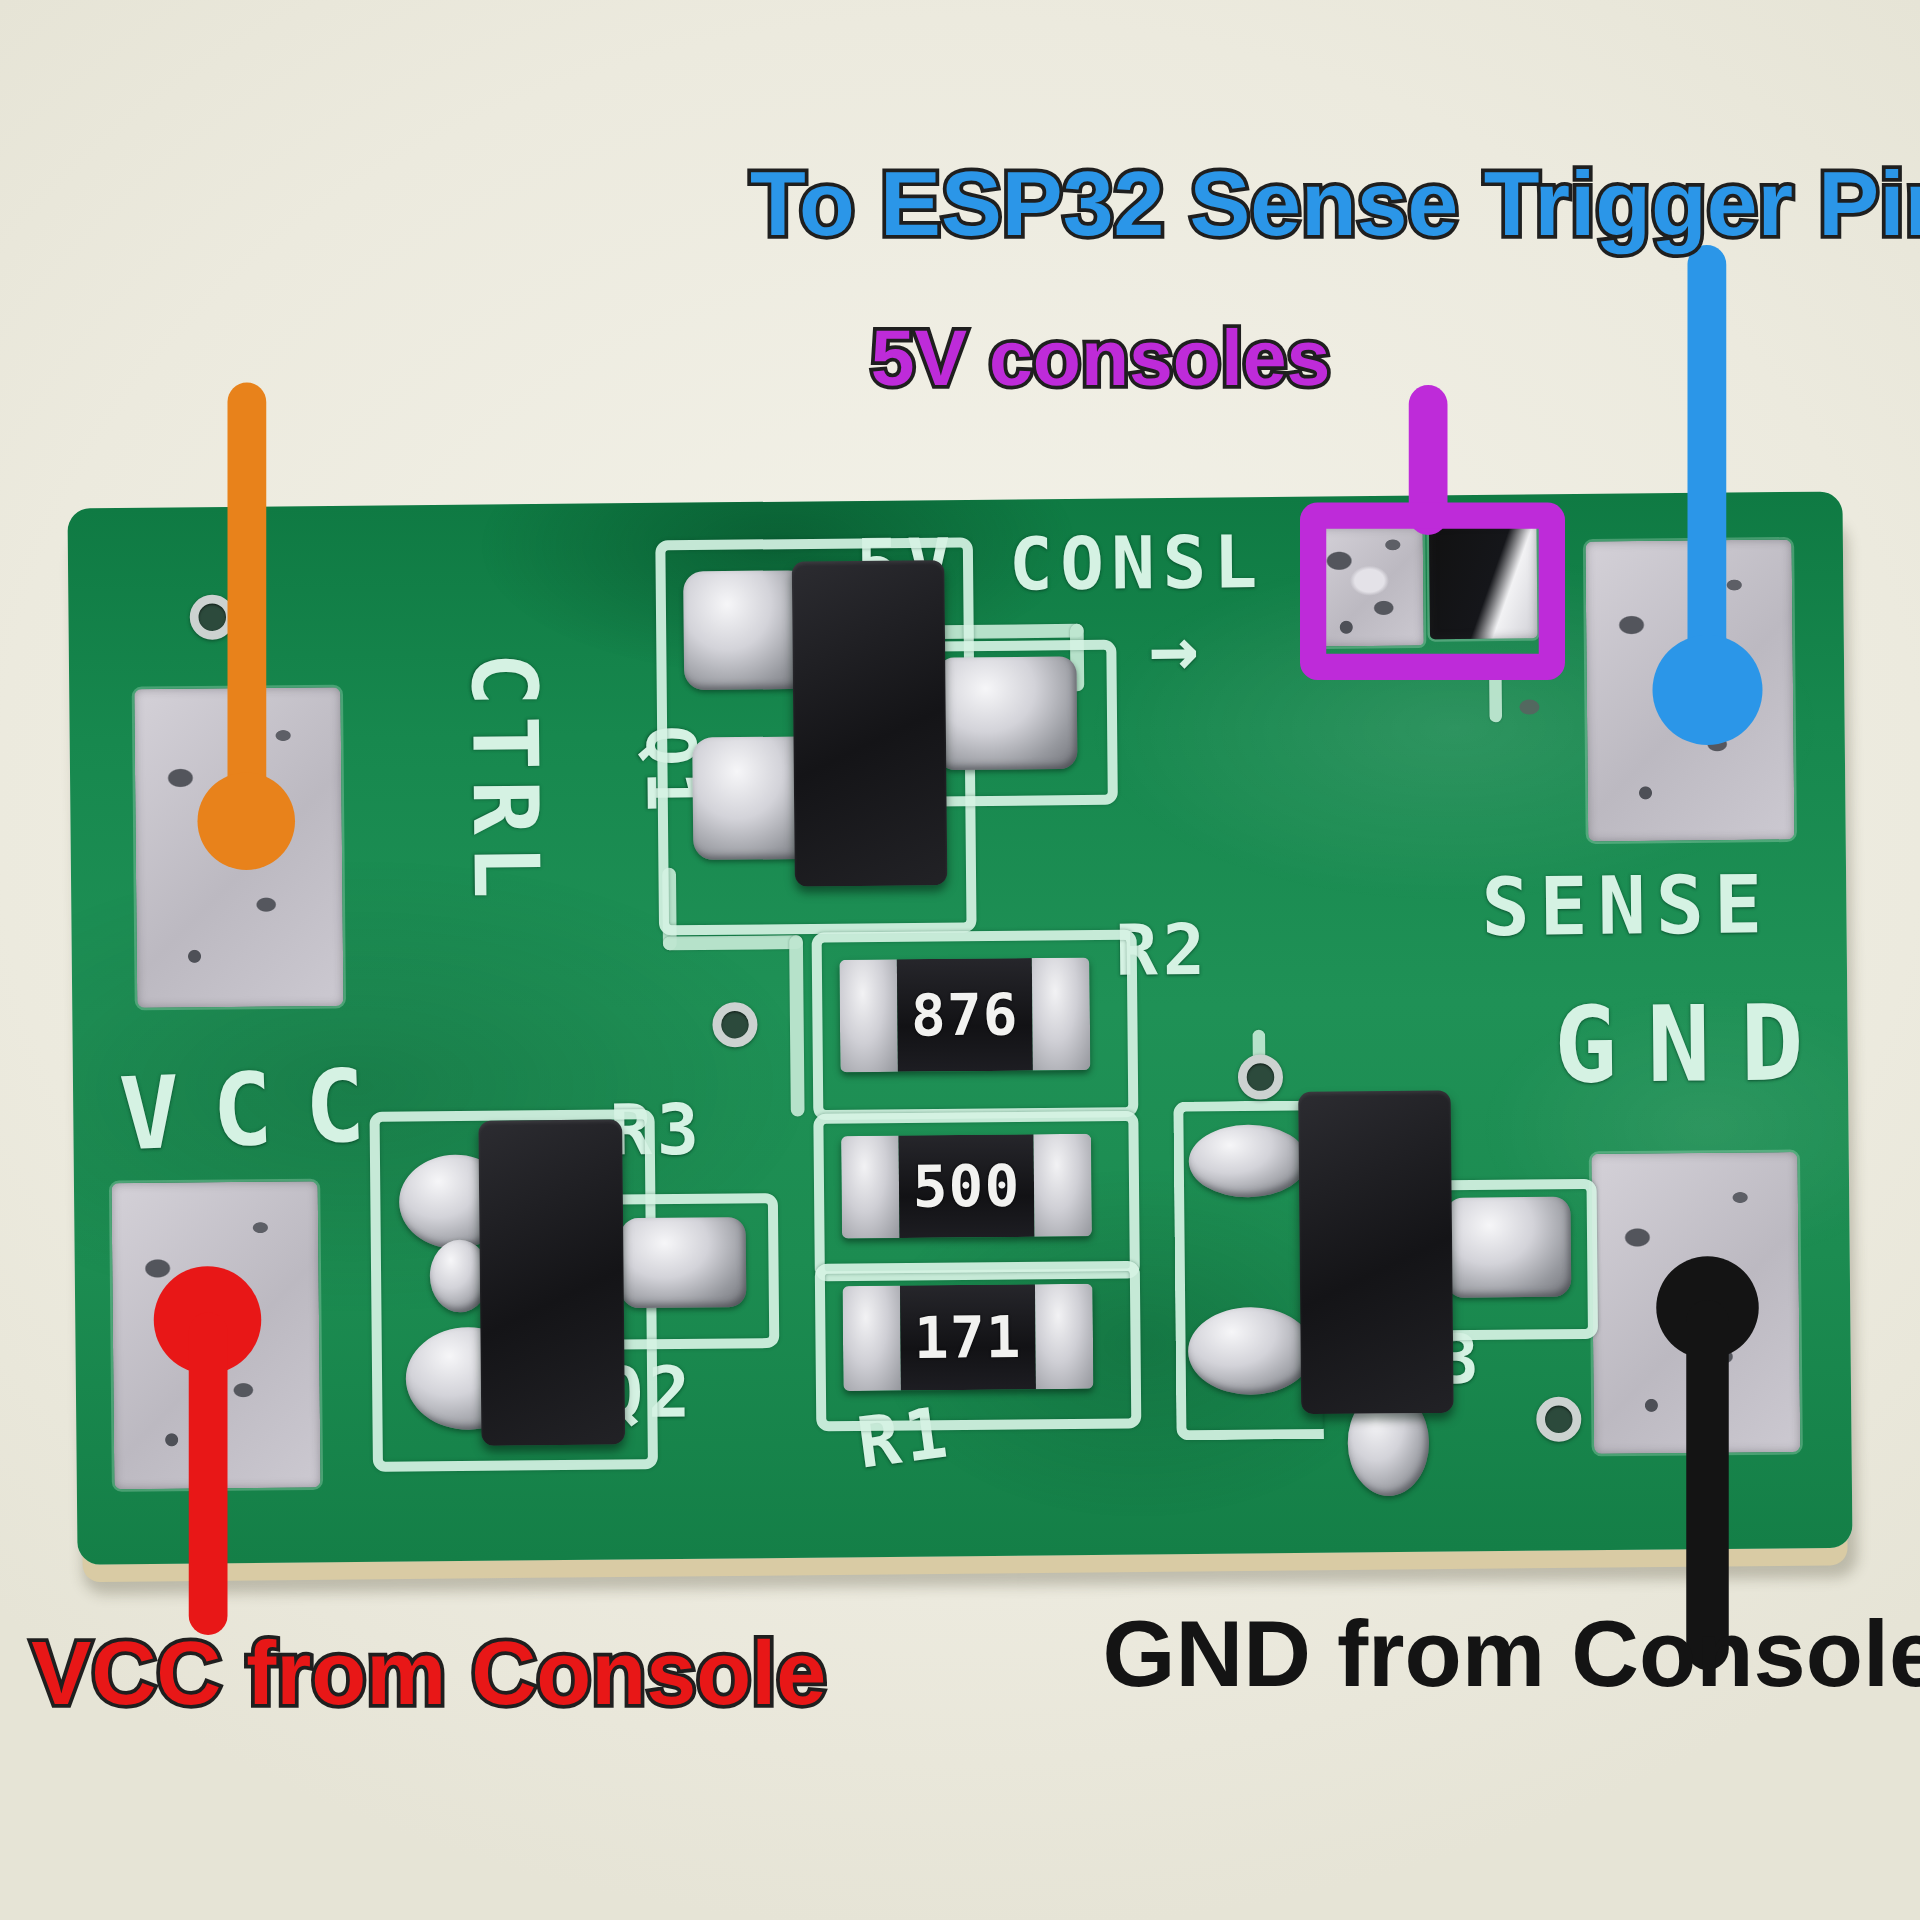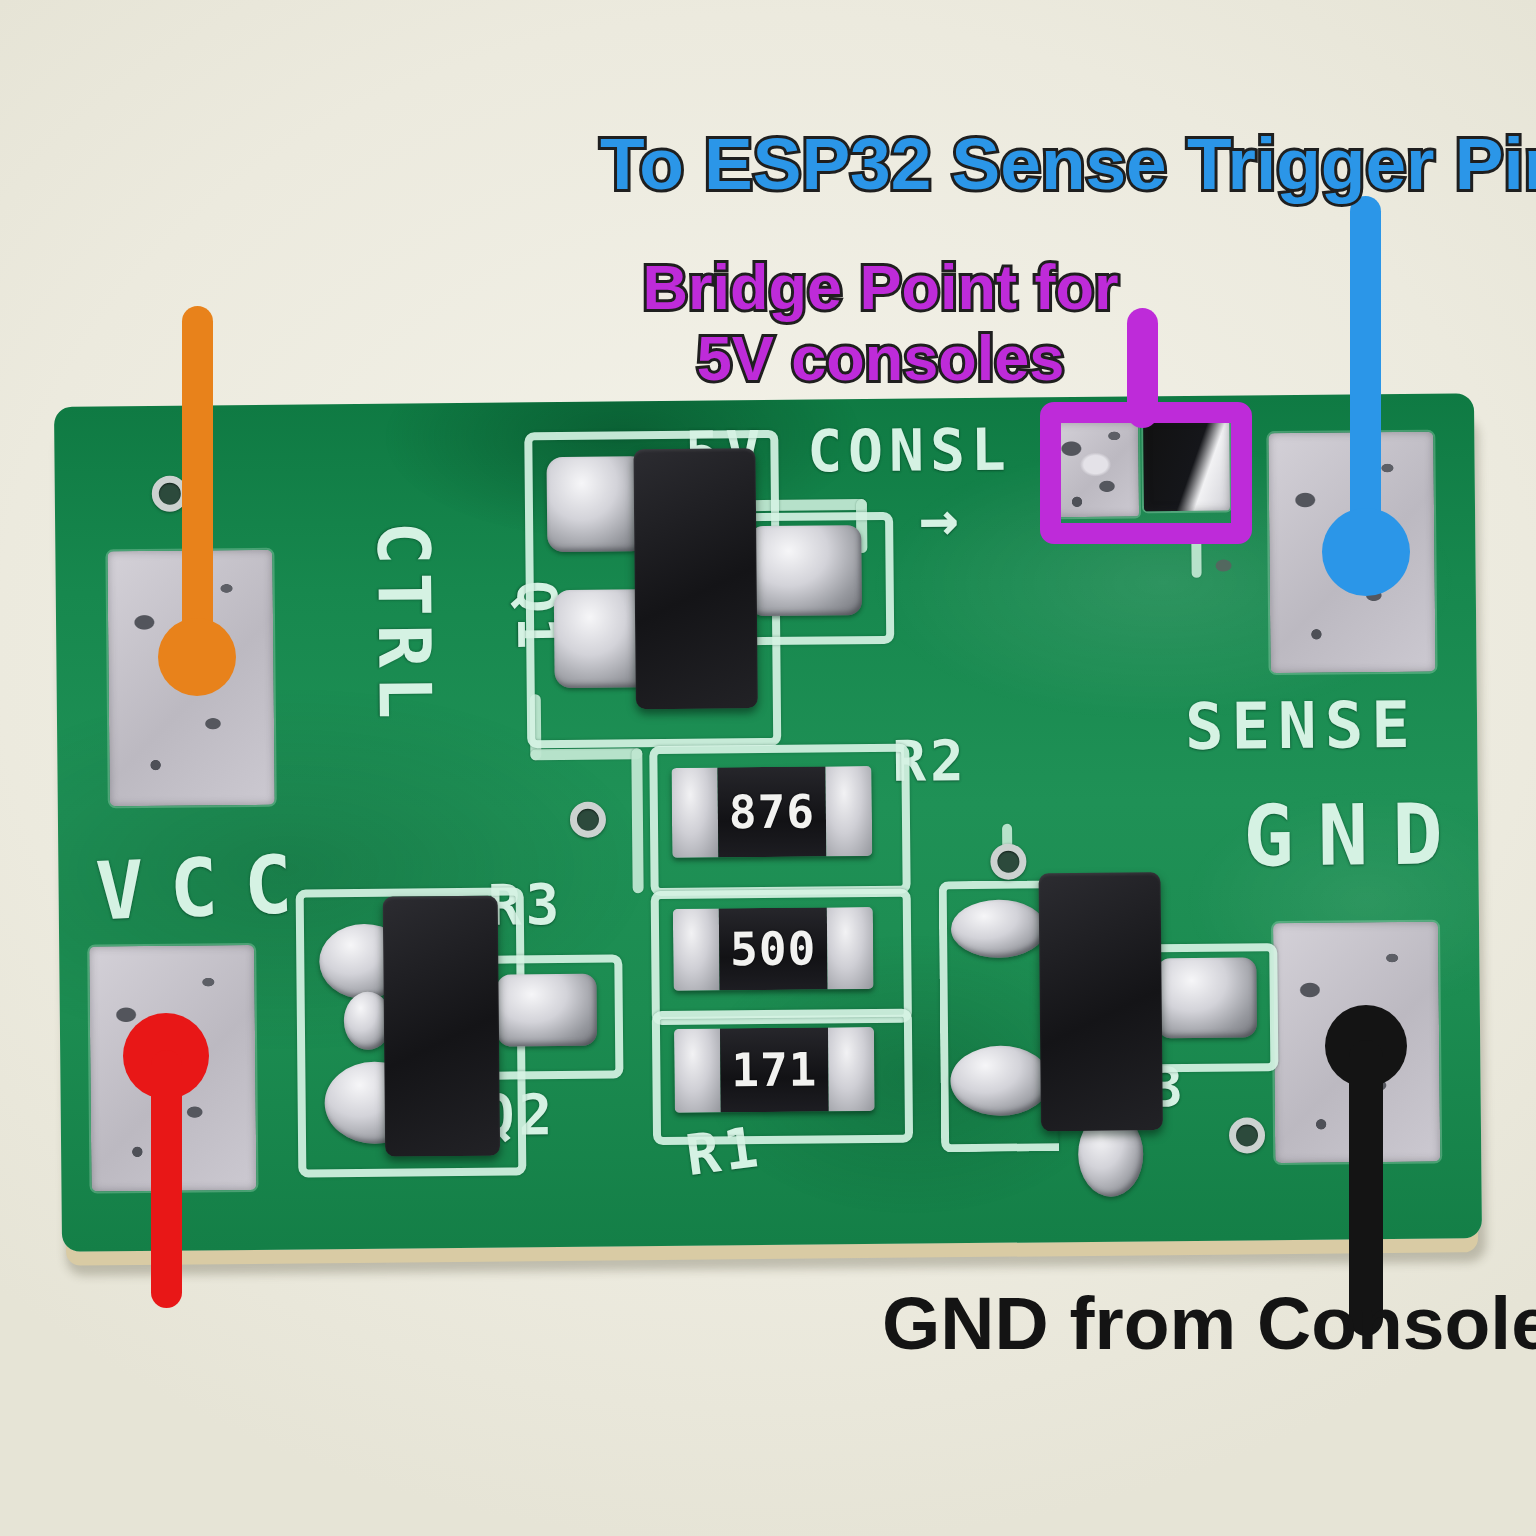--- a/index.html
+++ b/index.html
@@ -188,20 +188,20 @@
   <div class="dot" style="left:123px;top:1013px;width:86px;height:86px;background:#e81717;"></div>
   <div class="line" style="left:151px;top:1050px;width:31px;height:258px;background:#e81717;"></div>
 
   <div class="dot" style="left:1325px;top:1005px;width:82px;height:82px;background:#141414;"></div>
   <div class="line" style="left:1349px;top:1040px;width:34px;height:296px;background:#141414;"></div>
 
   <div class="ann ann-blue" style="left:600px;top:122px;width:910px;text-align:center;">To ESP32 Sense Trigger Pin</div>
 
 
   <div class="ann ann-purple" style="left:608px;top:252px;width:545px;">
-    <div>Bridge Point for</div>
     <div>5V consoles</div>
   </div>
 
+  <div class="ann ann-red" style="left:25px;top:1298px;">VCC from Console</div>
 
   <div class="ann ann-black" style="left:882px;top:1280px;">GND from Console</div>
 
 </div>
 
 </body></html>

